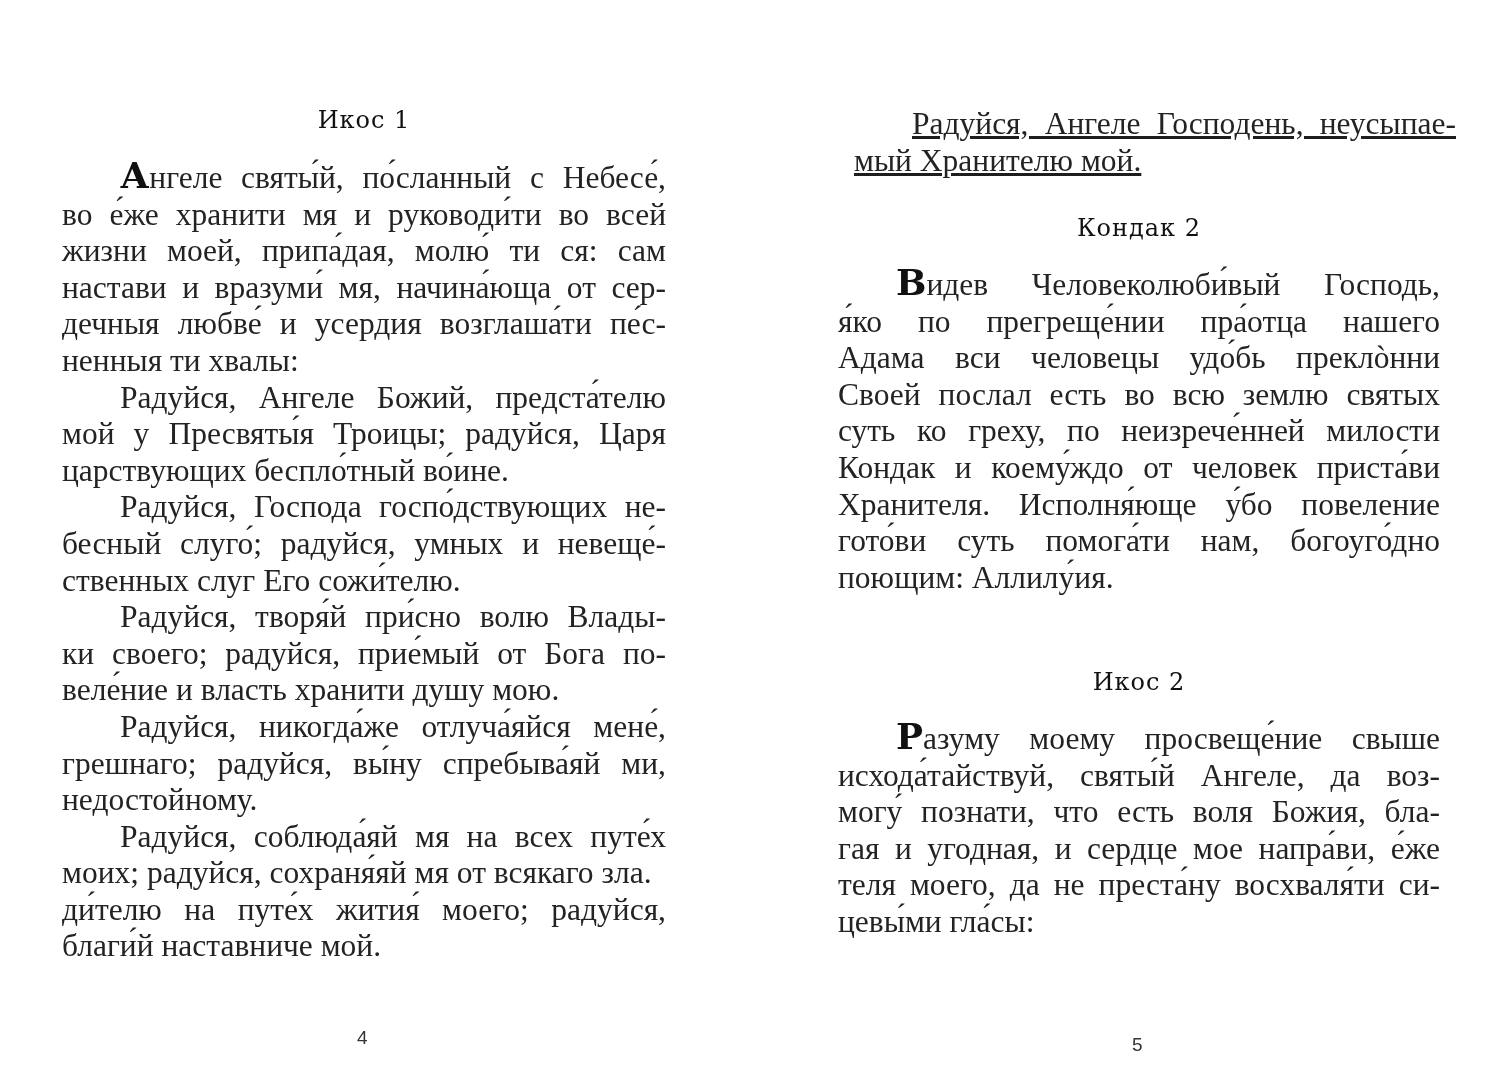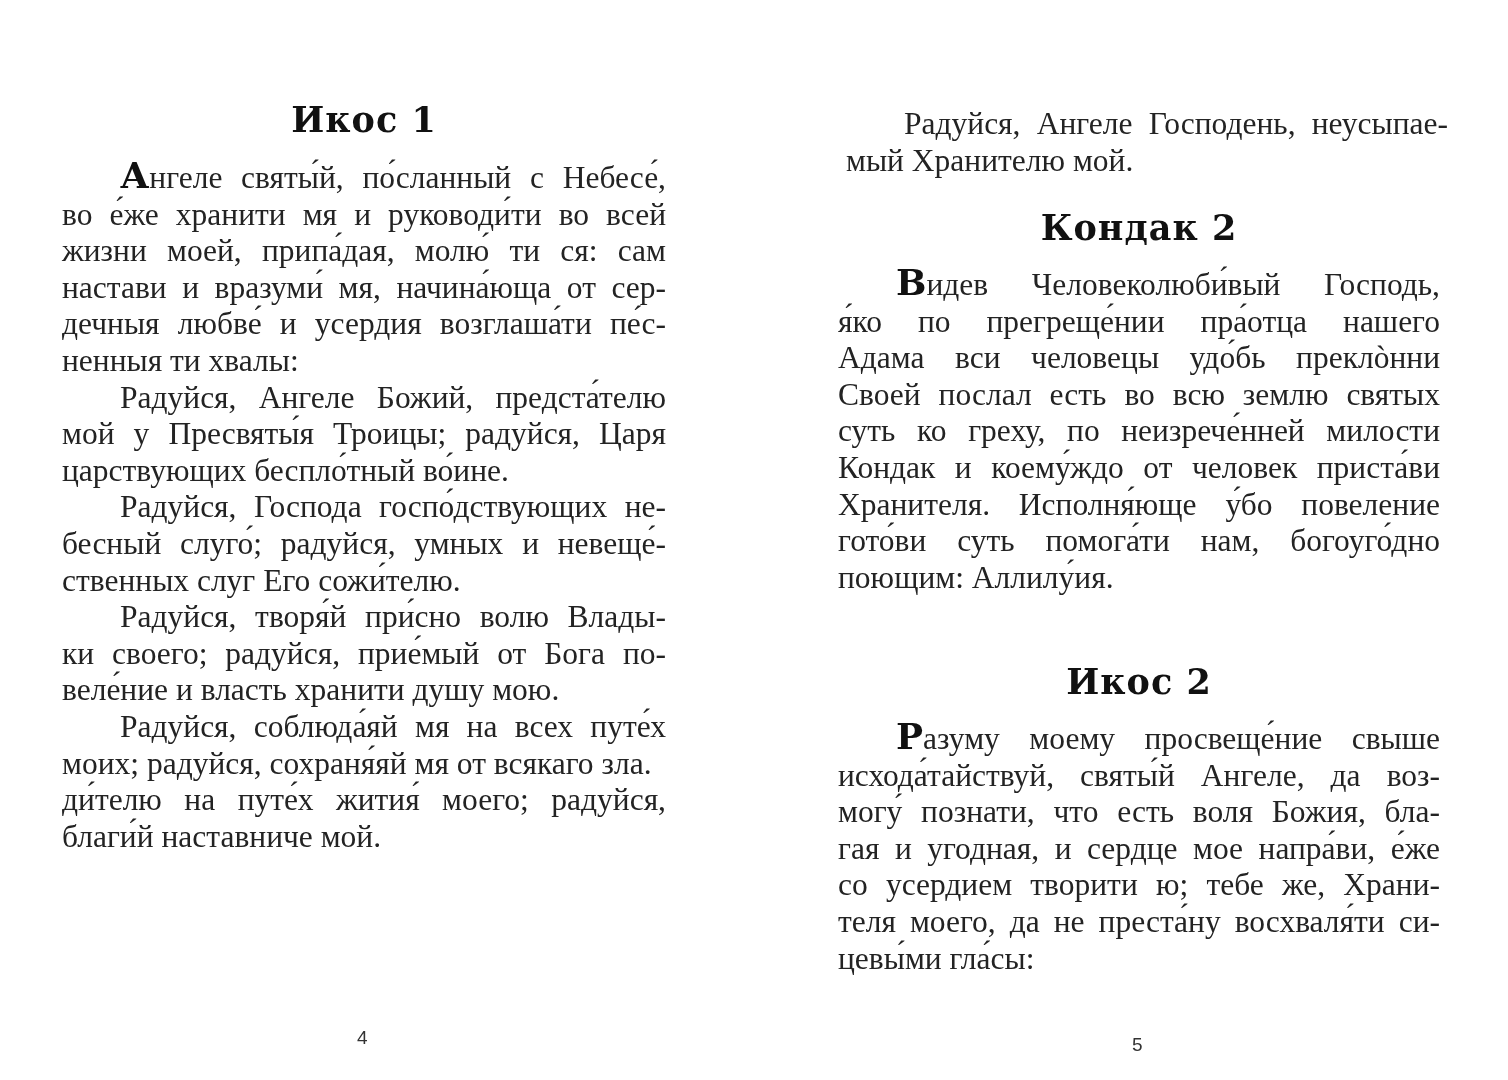--- a/index.html
+++ b/index.html
@@ -9,22 +9,22 @@
     color: #1e1e1e;
     font-family: "Liberation Serif", "DejaVu Serif", serif;
   }
   .page { position: absolute; top: 0; height: 1080px; }
   .page-left  { left: 62px;  width: 604px; }
   .page-right { left: 838px; width: 602px; }
 
   .heading {
     text-align: center;
     font-family: "DejaVu Serif", serif;
-    font-weight: bold;
-    font-size: 35px;
+    font-weight: normal;
+    font-size: 24px;
     line-height: 44px;
     color: #111;
     letter-spacing: 1px;
     margin: 0;
   }
   .para {
     font-size: 31.5px;
     line-height: 36.6px;
     text-align: justify;
     text-align-last: left;
@@ -72,34 +72,39 @@
         <span class="line"><span class="indent"></span>Радуйся, Господа госпо́дствующих не-</span>
         <span class="line">бесный слуго́; радуйся, умных и невеще́-</span>
         <span class="line last">ственных слуг Его сожи́телю.</span>
       </p>
       <p class="para">
         <span class="line"><span class="indent"></span>Радуйся, творя́й при́сно волю Влады-</span>
         <span class="line">ки своего; радуйся, прие́мый от Бога по-</span>
         <span class="line last">веле́ние и власть хранити душу мою.</span>
       </p>
       <p class="para">
+        <span class="line"><span class="indent"></span>Радуйся, никогда́же отлуча́яйся мене́,</span>
+        <span class="line">грешнаго; радуйся, вы́ну спребыва́яй ми,</span>
+        <span class="line last">недостойному.</span>
+      </p>
+      <p class="para">
         <span class="line"><span class="indent"></span>Радуйся, соблюда́яй мя на всех путе́х</span>
         <span class="line last">моих; радуйся, сохраня́яй мя от всякаго зла.</span>
       </p>
       <p class="para">
         <span class="line">ди́телю на путе́х жития́ моего; радуйся,</span>
         <span class="line last">благи́й наставниче мой.</span>
       </p>
     </div>
 
   <div class="page-num" style="top:1027px; left:295px;">4</div>
 </div>
 
 <div class="page page-right">
-  <div id="right-intro" style="position:absolute; top:106px; left:8px; width:602px;">
+  <div id="right-intro" style="position:absolute; top:106px; left:16px; width:602px;text-decoration:underline;">
       <p class="para">
         <span class="line"><span class="indent"></span>Радуйся, Ангеле Господень, неусыпае-</span>
         <span class="line last">мый Хранителю мой.</span>
       </p>
     </div>
 
   <h2 class="heading" style="position:absolute; top:206px; left:0; width:602px;">Кондак 2</h2>
   <div id="right-s1" style="position:absolute; top:264px; left:0; width:602px;">
       <p class="para">
         <span class="line"><span class="indent"></span><span class="dropcap">В</span>идев Человеколюби́вый Господь,</span>
@@ -114,20 +119,19 @@
       </p>
     </div>
 
   <h2 class="heading" style="position:absolute; top:660px; left:0; width:602px;">Икос 2</h2>
   <div id="right-s2" style="position:absolute; top:718px; left:0; width:602px;">
       <p class="para">
         <span class="line"><span class="indent"></span><span class="dropcap">Р</span>азуму моему просвеще́ние свыше</span>
         <span class="line">исхода́тайствуй, святы́й Ангеле, да воз-</span>
         <span class="line">могу́ познати, что есть воля Божия, бла-</span>
         <span class="line">гая и угодная, и сердце мое напра́ви, е́же</span>
-        <span class="line">со усердием творити ю; тебе же, Храни-</span>
         <span class="line">теля моего, да не преста́ну восхваля́ти си-</span>
         <span class="line last">цевы́ми гла́сы:</span>
       </p>
     </div>
 
   <div class="page-num" style="top:1034px; left:294px;">5</div>
 </div>
 
 </body></html>

